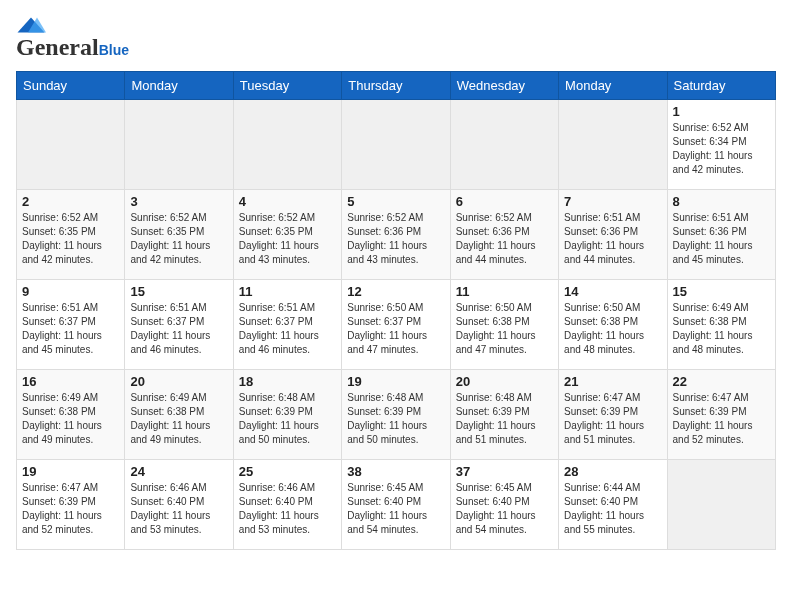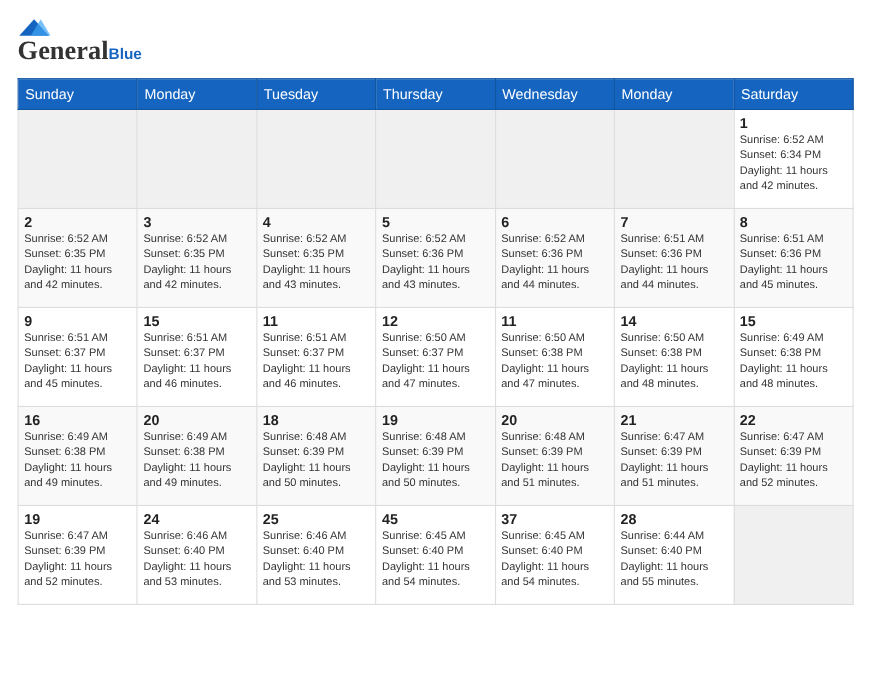--- a/index.html
+++ b/index.html
@@ -232,21 +232,21 @@
         </td>
         <td>
           <div class="day-num">24</div>
           <div class="day-info">Sunrise: 6:46 AM<br>Sunset: 6:40 PM<br>Daylight: 11 hours<br>and 53 minutes.</div>
         </td>
         <td>
           <div class="day-num">25</div>
           <div class="day-info">Sunrise: 6:46 AM<br>Sunset: 6:40 PM<br>Daylight: 11 hours<br>and 53 minutes.</div>
         </td>
         <td>
-          <div class="day-num">45</div>
+          <div class="day-num">38</div>
           <div class="day-info">Sunrise: 6:45 AM<br>Sunset: 6:40 PM<br>Daylight: 11 hours<br>and 54 minutes.</div>
         </td>
         <td>
           <div class="day-num">37</div>
           <div class="day-info">Sunrise: 6:45 AM<br>Sunset: 6:40 PM<br>Daylight: 11 hours<br>and 54 minutes.</div>
         </td>
         <td>
           <div class="day-num">28</div>
           <div class="day-info">Sunrise: 6:44 AM<br>Sunset: 6:40 PM<br>Daylight: 11 hours<br>and 55 minutes.</div>
         </td>

